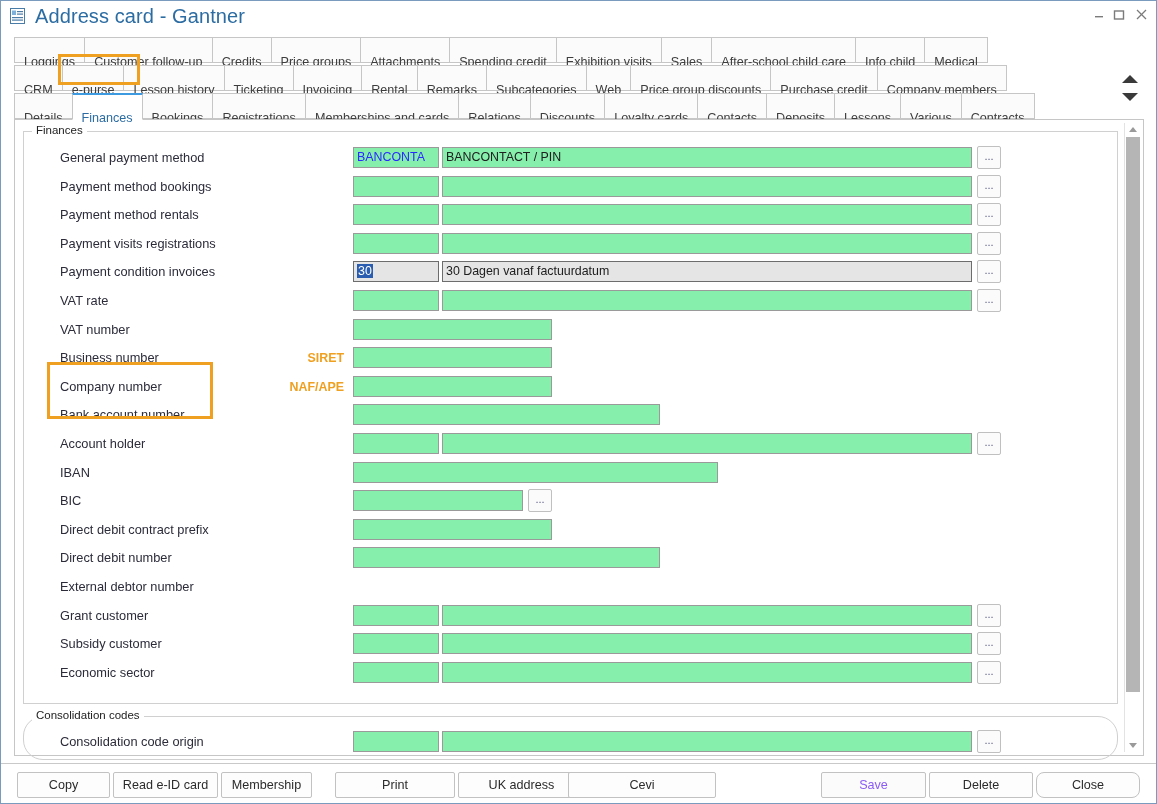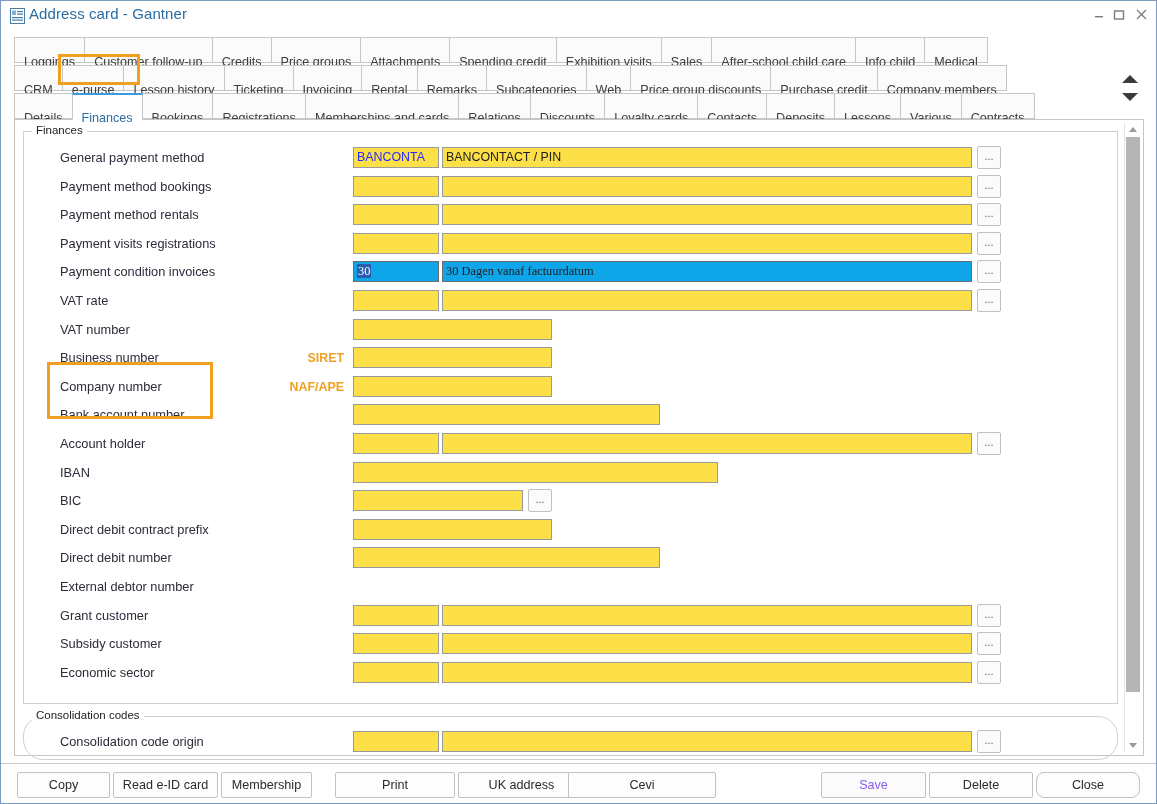--- a/index.html
+++ b/index.html
@@ -20,22 +20,22 @@
 
   
   #titlebar {
     position: absolute; left: 0; top: 0; width: 1155px; height: 30px;
     background: #ffffff;
   }
   #title-icon {
     position: absolute; left: 9px; top: 7px; width: 15px; height: 16px;
   }
   #title-text {
-    position: absolute; left: 28px; top: 4px;
-    font-size: 15px; color: #2b6ca3; letter-spacing: .1px;
+    position: absolute; left: 34px; top: 4px;
+    font-size: 20px; color: #2b6ca3; letter-spacing: .1px;
     white-space: nowrap;
   }
   .wbtn {
     position: absolute; top: 6px; width: 20px; height: 18px;
     color: #7b7b7b; font-size: 14px; line-height: 18px; text-align: center;
     cursor: default;
   }
   #btn-min { left: 1088px; }
   #btn-max { left: 1108px; }
   #btn-close { left: 1130px; font-size: 15px; }
@@ -131,30 +131,30 @@
     font-size: 12.8px; color: #2b2b3a;
     white-space: nowrap;
   }
   .annot {
     position: absolute; top: 4px;
     font-size: 12.4px; font-weight: bold; color: #f0a020;
     white-space: nowrap; text-align: right;
   }
   .fld {
     position: absolute; top: 0; height: 21px;
-    background: #fde047;
+    background: #86efac;
     border: 1px solid #9a9a9a;
     font-size: 12.4px; color: #202020;
     line-height: 19px; padding-left: 3px;
     overflow: hidden; white-space: nowrap;
   }
   .fld.code   { left: 329px; width: 86px; }
   .fld.desc   { left: 418px; width: 530px; }
   .fld.single { left: 329px; }
-  .fld.focused { background: #0ea5e9; border-color: #6d6d6d; font-family: Liberation Serif, serif; }
+  .fld.focused { background: #e5e5e5; border-color: #6d6d6d; }
   .fld.blue    { color: #2a2aff; }
   .sel-text {
     background: #2a5db0; color: #ffffff; padding: 0 1px;
   }
   .dots {
     position: absolute; top: -1px; width: 24px; height: 23px;
     background: #fbfbfb; border: 1px solid #c0c0c0; border-radius: 2px;
     font-size: 11px; color: #5a5a85; text-align: center; line-height: 18px;
     cursor: default;
   }

